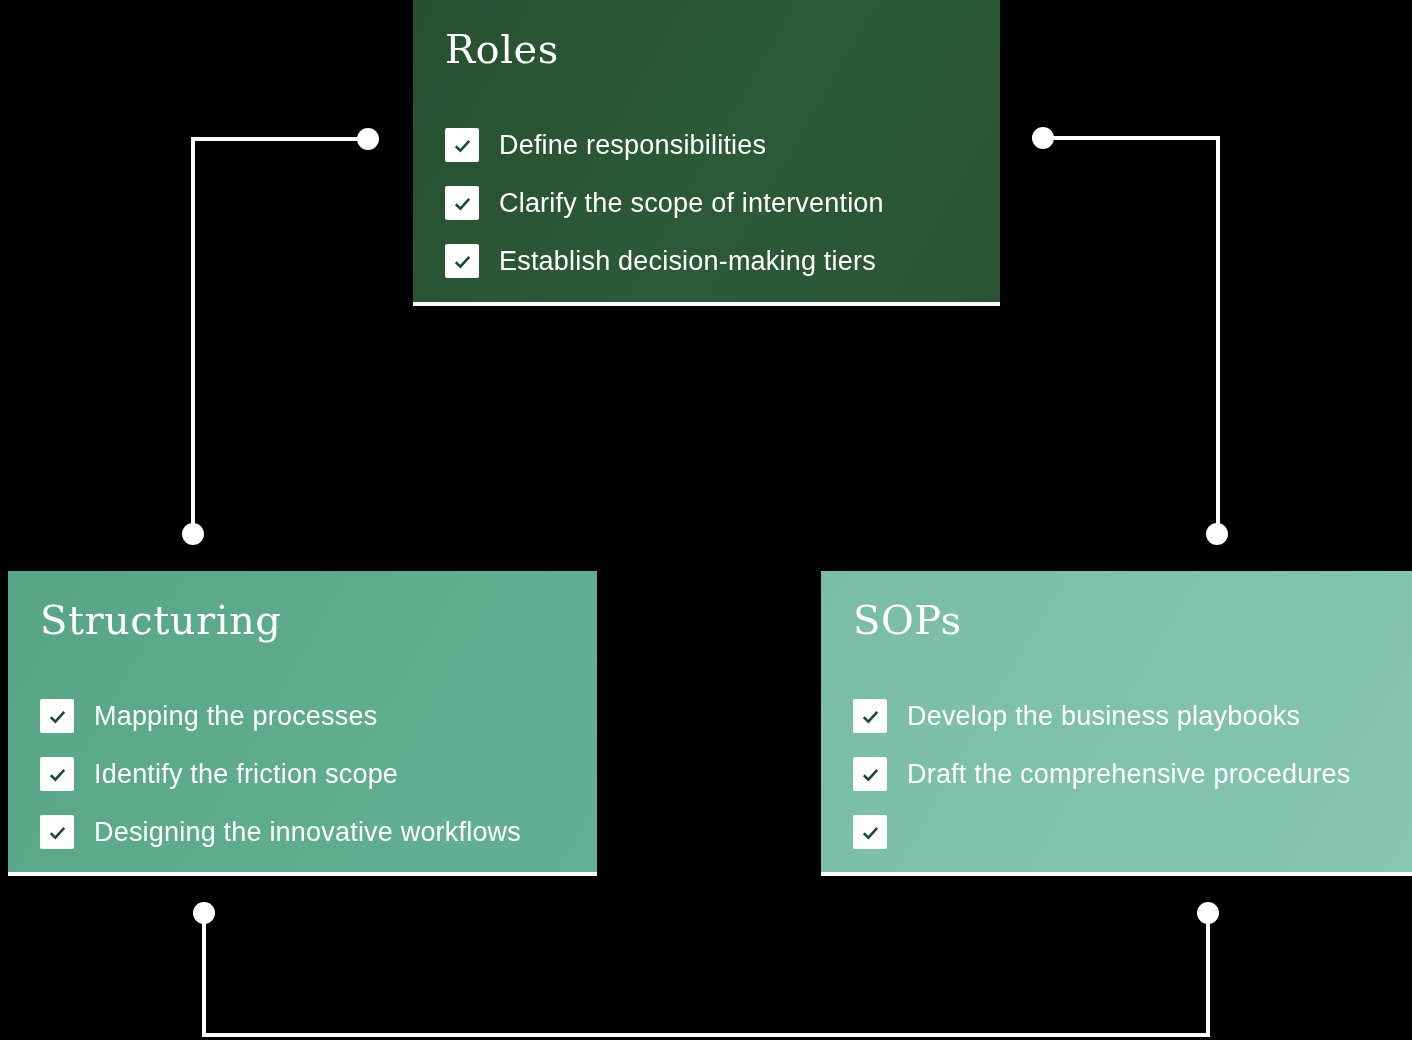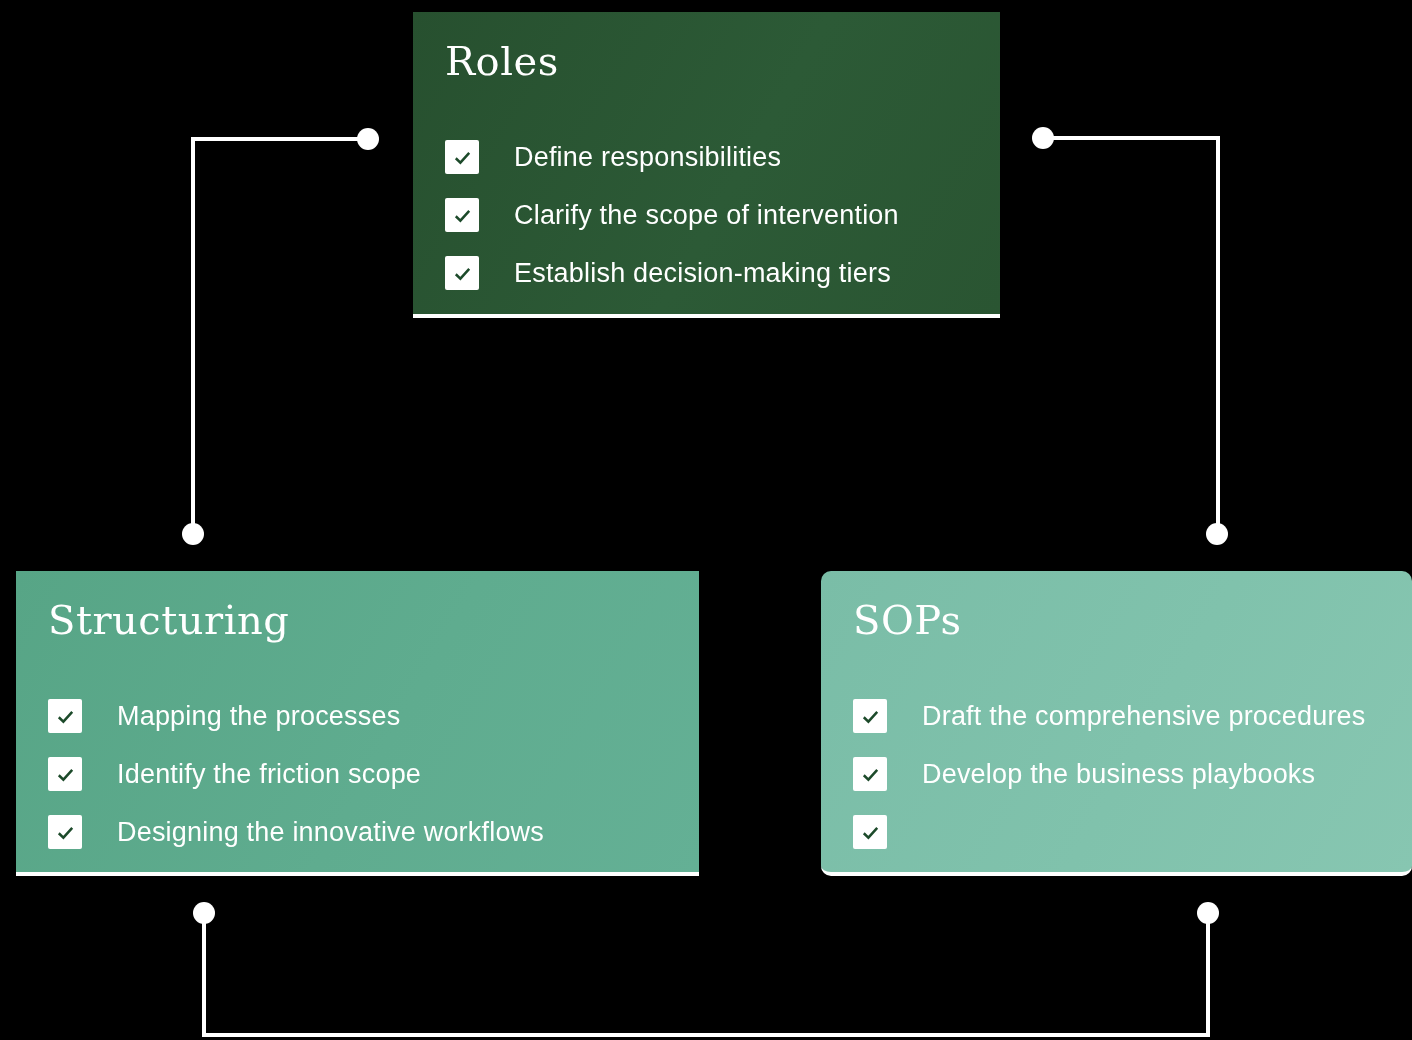--- a/index.html
+++ b/index.html
@@ -21,51 +21,49 @@
     position: absolute;
     box-sizing: border-box;
     border-bottom: 4px solid #ffffff;
     padding: 26px 32px;
     color: #ffffff;
   }
   .card--roles {
     left: 413px; top: 0;
     width: 587px; height: 306px;
     background: linear-gradient(120deg, #27502f 0%, #2c5a36 55%, #2a5532 100%);
-    margin-top: 12px;
   }
   .card--structuring {
-    left: 16px; top: 571px;
-    width: 683px; height: 305px;
+    left: 8px; top: 571px;
+    width: 589px; height: 305px;
     background: linear-gradient(120deg, #57a586 0%, #5fac8f 55%, #64b095 100%);
   }
   .card--sops {
     left: 821px; top: 571px;
     width: 591px; height: 305px;
     background: linear-gradient(120deg, #7abda7 0%, #80c2ac 55%, #87c6b1 100%);
-    border-radius: 10px;
   }
   .card__title {
     margin: 0;
     font-family: "DejaVu Serif", "Liberation Serif", serif;
     font-size: 40px;
     font-weight: 500;
     line-height: 1.15;
     letter-spacing: 0.5px;
   }
   .card__list {
     margin-top: 56px;
     display: flex;
     flex-direction: column;
     gap: 24px;
   }
   .item {
     display: flex;
     align-items: center;
-    gap: 35px;
+    gap: 20px;
     font-size: 27px;
     font-weight: 500;
     letter-spacing: 0.2px;
     white-space: nowrap;
   }
   .checkbox {
     flex: none;
     width: 34px;
     height: 34px;
     background: #ffffff;
@@ -160,29 +158,29 @@
 
   <section class="card card--sops">
     <h2 class="card__title">SOPs</h2>
     <div class="card__list">
       <div class="item">
         <span class="checkbox">
             <svg viewBox="0 0 24 24">
               <path d="M5 12.8 L9.8 17.4 L19 7.2" fill="none" stroke="#1c4a2a" stroke-width="2.6"></path>
             </svg>
           </span>
+        <span>Develop the business playbooks</span>
+      </div>
+      <div class="item">
+        <span class="checkbox">
+            <svg viewBox="0 0 24 24">
+              <path d="M5 12.8 L9.8 17.4 L19 7.2" fill="none" stroke="#1c4a2a" stroke-width="2.6"></path>
+            </svg>
+          </span>
         <span>Draft the comprehensive procedures</span>
-      </div>
-      <div class="item">
-        <span class="checkbox">
-            <svg viewBox="0 0 24 24">
-              <path d="M5 12.8 L9.8 17.4 L19 7.2" fill="none" stroke="#1c4a2a" stroke-width="2.6"></path>
-            </svg>
-          </span>
-        <span>Develop the business playbooks</span>
       </div>
       <div class="item">
         <span class="checkbox">
             <svg viewBox="0 0 24 24">
               <path d="M5 12.8 L9.8 17.4 L19 7.2" fill="none" stroke="#1c4a2a" stroke-width="2.6"></path>
             </svg>
           </span>
       </div>
     </div>
   </section>

